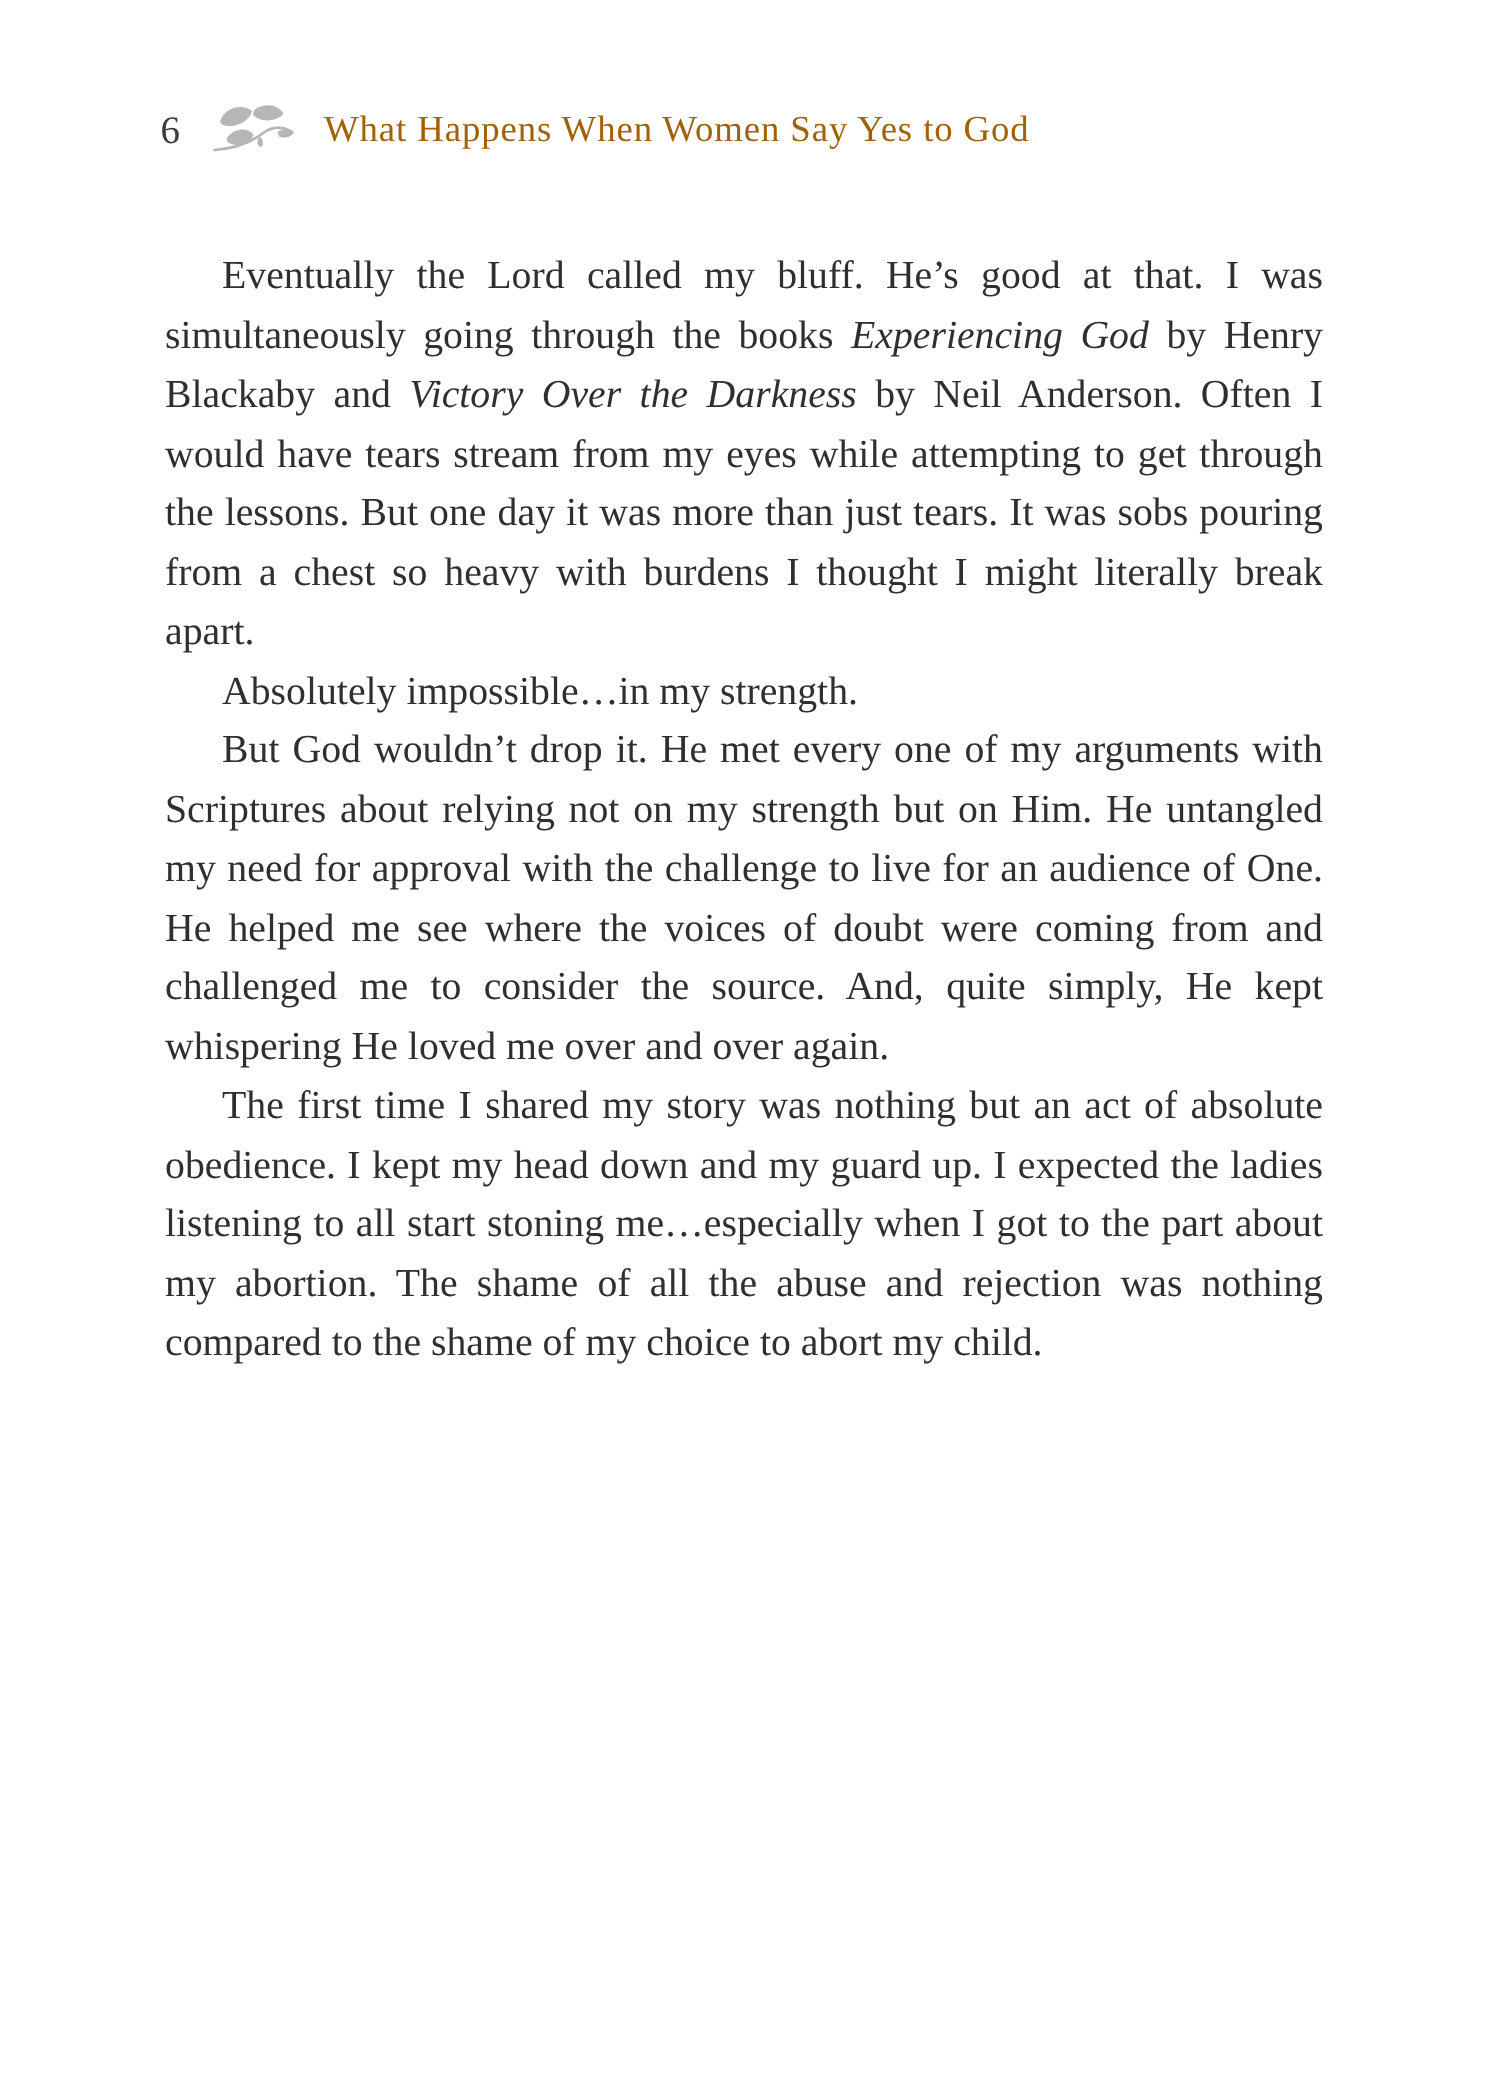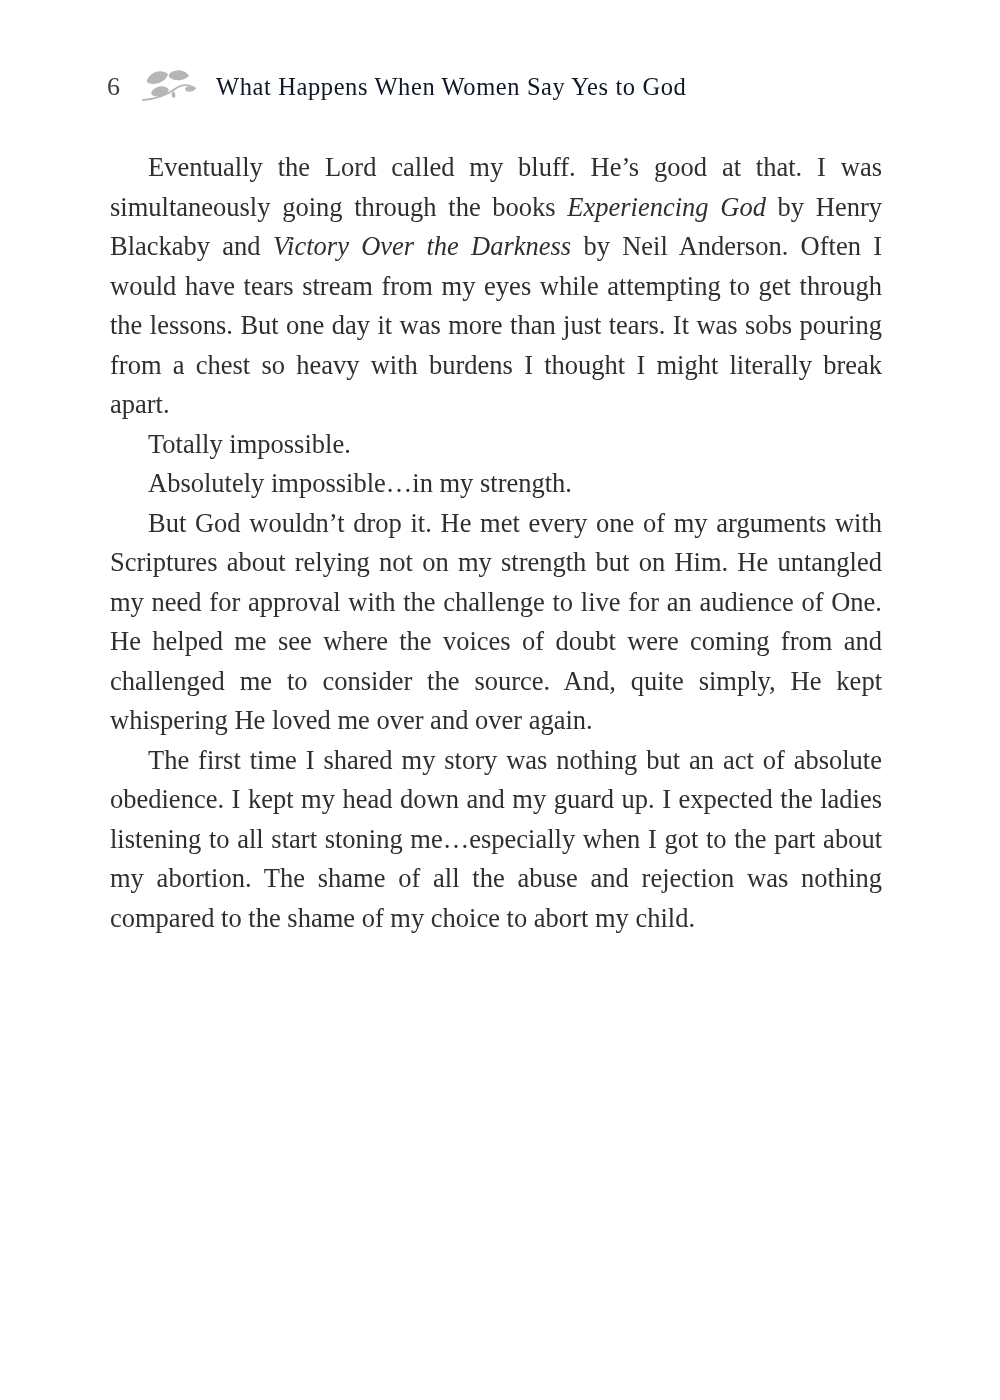--- a/index.html
+++ b/index.html
@@ -76,25 +76,24 @@
         <g fill="currentColor">
           <path d="M7 13 C11 4, 22 2, 28 7 C26 15, 15 19, 8 16 C7 15, 6.5 14, 7 13 Z"></path>
           <path d="M30 6 C37 1, 46 3, 49 9 C43 15, 33 14, 29 10 C28.5 8.5, 29 7, 30 6 Z"></path>
           <path d="M12 24 C17 18, 26 18, 29 23 C26 30, 17 31, 12 28 C11 26.5, 11 25, 12 24 Z"></path>
           <path d="M45 21 C49 18, 54 18.5, 56 21 C54 25, 49 25.5, 46 24 Z"></path>
         </g>
         <path d="M3 33 C16 32, 27 28, 35 22 C41 17.5, 47 17, 53 20" fill="none" stroke="currentColor" stroke-width="1.8" stroke-linecap="round"></path>
         <path d="M33 24 C31 27, 31 30, 34 31 C36 30, 36 26, 33 24 Z" fill="currentColor"></path>
       </svg>
     </span>
-    <span class="running-title" style="color: #0f172a;">What Happens When Women Say Yes to God</span>
+    <span class="running-title" style="color: #a16207;">What Happens When Women Say Yes to God</span>
   </header>
 
-  <main class="page-body" style="color: rgb(47, 47, 47);">
+  <main class="page-body" style="color: rgb(47, 47, 47); margin-top: 16px;">
 
   <p class="para"><span>Eventually the Lord called my bluff. He’s good at that. I was simultaneously going through the books </span><em>Experiencing God</em><span> by Henry Blackaby and </span><em>Victory Over the Darkness</em><span> by Neil Anderson. Often I would have tears stream from my eyes while attempting to get through the lessons. But one day it was more than just tears. It was sobs pouring from a chest so heavy with burdens I thought I might literally break apart.</span></p>
-      <p class="para"><span>Totally impossible.</span></p>
       <p class="para"><span>Absolutely impossible…in my strength.</span></p>
       <p class="para"><span>But God wouldn’t drop it. He met every one of my arguments with Scriptures about relying not on my strength but on Him. He untangled my need for approval with the challenge to live for an audience of One. He helped me see where the voices of doubt were coming from and challenged me to consider the source. And, quite simply, He kept whispering He loved me over and over again.</span></p>
       <p class="para"><span>The first time I shared my story was nothing but an act of absolute obedience. I kept my head down and my guard up. I expected the ladies listening to all start stoning me…especially when I got to the part about my abortion. The shame of all the abuse and rejection was nothing compared to the shame of my choice to abort my child.</span></p>
     </main>
 
 </div>
 
 </body></html>

